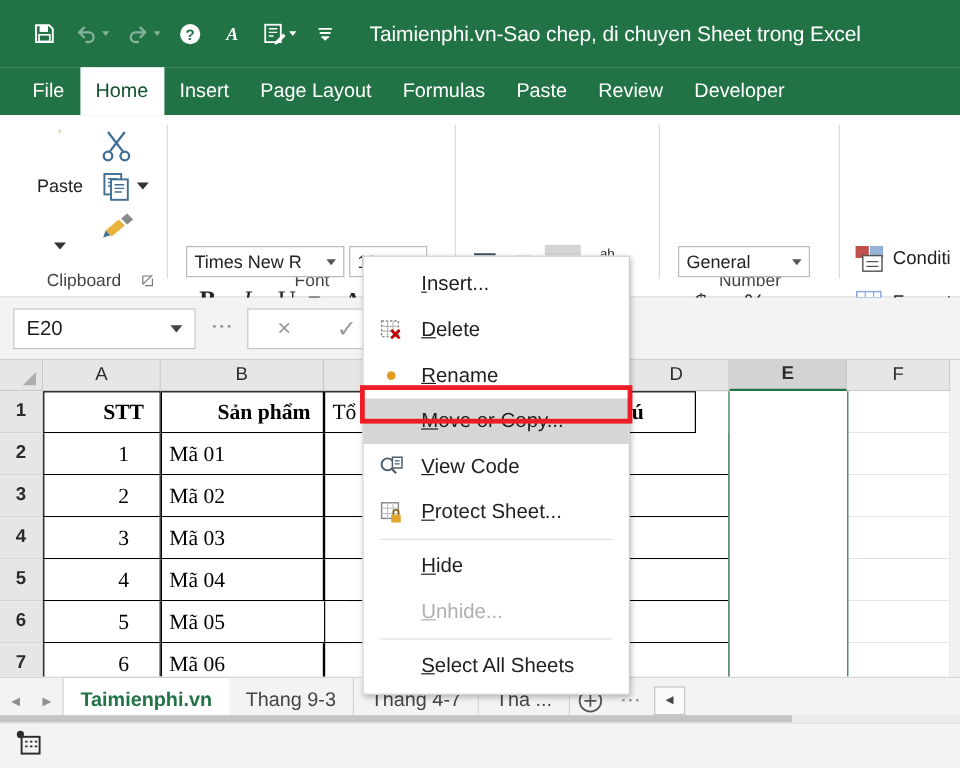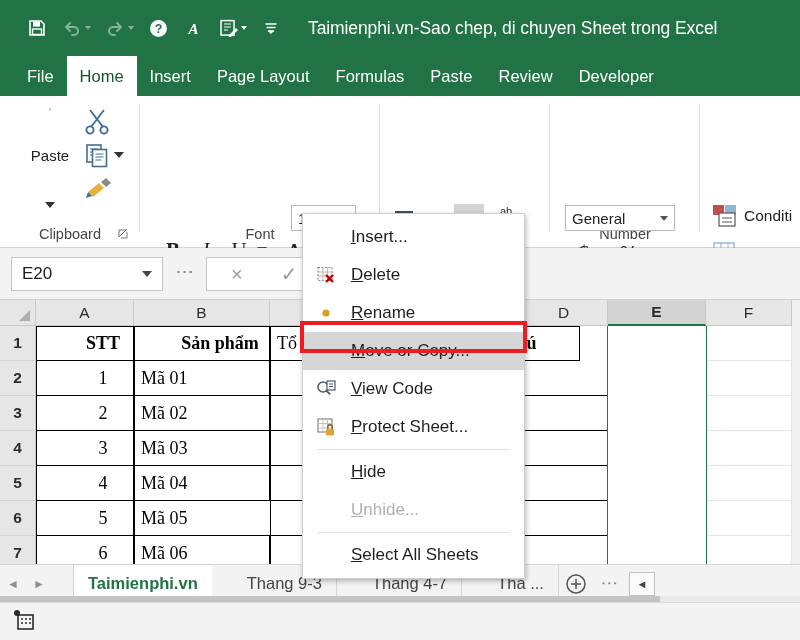--- a/index.html
+++ b/index.html
@@ -243,21 +243,20 @@
     width: 26px; height: 38px;
     display: flex; align-items: center; justify-content: center;
     color: #8f8f8f; font-size: 12px;
   }
   .sheettab {
     height: 40px; padding: 0 14px;
     display: flex; align-items: center;
     font-size: 16.5px; color: #444;
     border-right: 1px solid #d6d6d6;
     white-space: nowrap;
-    margin-left: 21px;
   }
   .sheettab.active {
     background: #ffffff; color: #217346; font-weight: 700;
     border-bottom: 2px solid #217346;
     border-right: none;
     border-left: 1px solid #d0d0d0;
     border-top: 1px solid #d0d0d0;
   }
   .addsheet {
     width: 34px; height: 38px;
@@ -451,20 +450,24 @@
             <path d="M1 1h7M1 1v7M1 8l8-8" stroke="#777" stroke-width="1" fill="none"></path>
             <path d="M3 9h6V3" fill="none" stroke="#777" stroke-width="1"></path>
           </svg>
       </div>
       <div class="rgroup-sep" style="right:0;"></div>
     </div>
 
     <div class="rgroup" style="left:140px; width:240px;">
       <div class="rgroup-label">Font</div>
       <div class="rgroup-sep" style="right:0;"></div>
+    </div>
+    <div class="fontname-box">
+      <span>Times New R</span>
+      <span class="combo-caret"></span>
     </div>
     <div class="fontsize-box">
       <span>12</span>
       <span class="combo-caret"></span>
     </div>
     <div class="fbtn bold" style="left:160px; top:140px; width:26px; height:28px;">B</div>
     <div class="fbtn ital" style="left:193px; top:140px; width:26px; height:28px;">I</div>
     <div class="fbtn under" style="left:226px; top:140px; width:26px; height:28px;">U</div>
     <div class="ibtn" style="left:256px; top:148px; width:12px; height:12px;">
       <div class="tri-dn" style="margin-top:0; border-top-color:#444;"></div>

